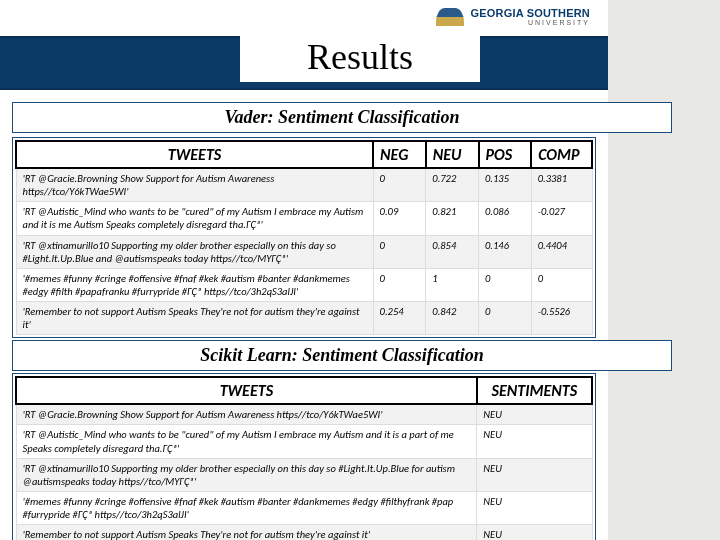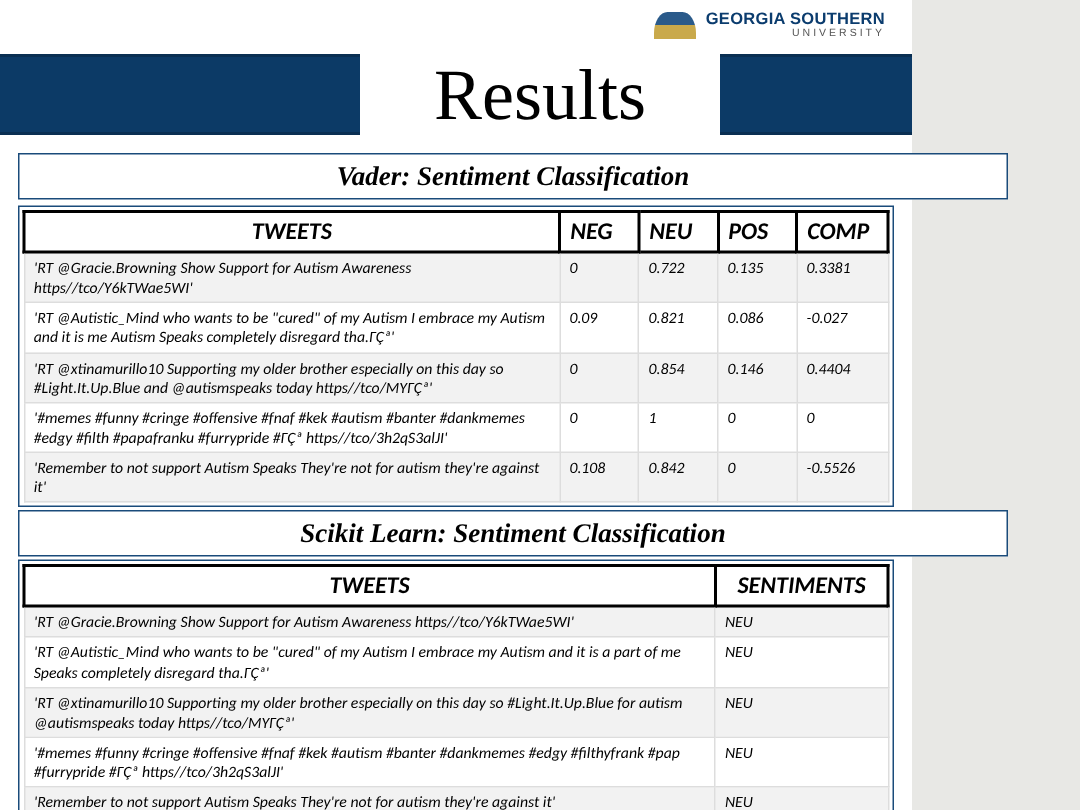--- a/index.html
+++ b/index.html
@@ -42,21 +42,21 @@
     background: #0c3a66;
     border-top: 2px solid #0a2f52;
     border-bottom: 2px solid #0a2f52;
   }
   .title {
     position: absolute;
     top: 32px;
     left: 0; right: 0;
     text-align: center;
     font-family: "Times New Roman", serif;
-    font-size: 48px;
+    font-size: 36px;
     color: #000;
     background: #fff;
     display:inline-block;
     width: 240px;
     margin-left: 240px;
     padding: 4px 12px;
   }
   .section-label {
     font-family: "Times New Roman", serif;
     font-weight: 700;
@@ -158,21 +158,21 @@
       </tr>
       <tr>
         <td>'#memes #funny #cringe #offensive #fnaf #kek #autism #banter #dankmemes #edgy #filth #papafranku #furrypride #ГÇª https//tco/3h2qS3alJI'</td>
         <td>0</td>
         <td>1</td>
         <td>0</td>
         <td>0</td>
       </tr>
       <tr>
         <td>'Remember to not support Autism Speaks They're not for autism they're against it'</td>
-        <td>0.108</td>
+        <td>0.254</td>
         <td>0.842</td>
         <td>0</td>
         <td>-0.5526</td>
       </tr>
     </tbody>
   </table>
   </div>
 
   <div class="section-label" style="margin-top:2px">Scikit Learn: Sentiment Classification</div>
   <div class="sk-wrap">

